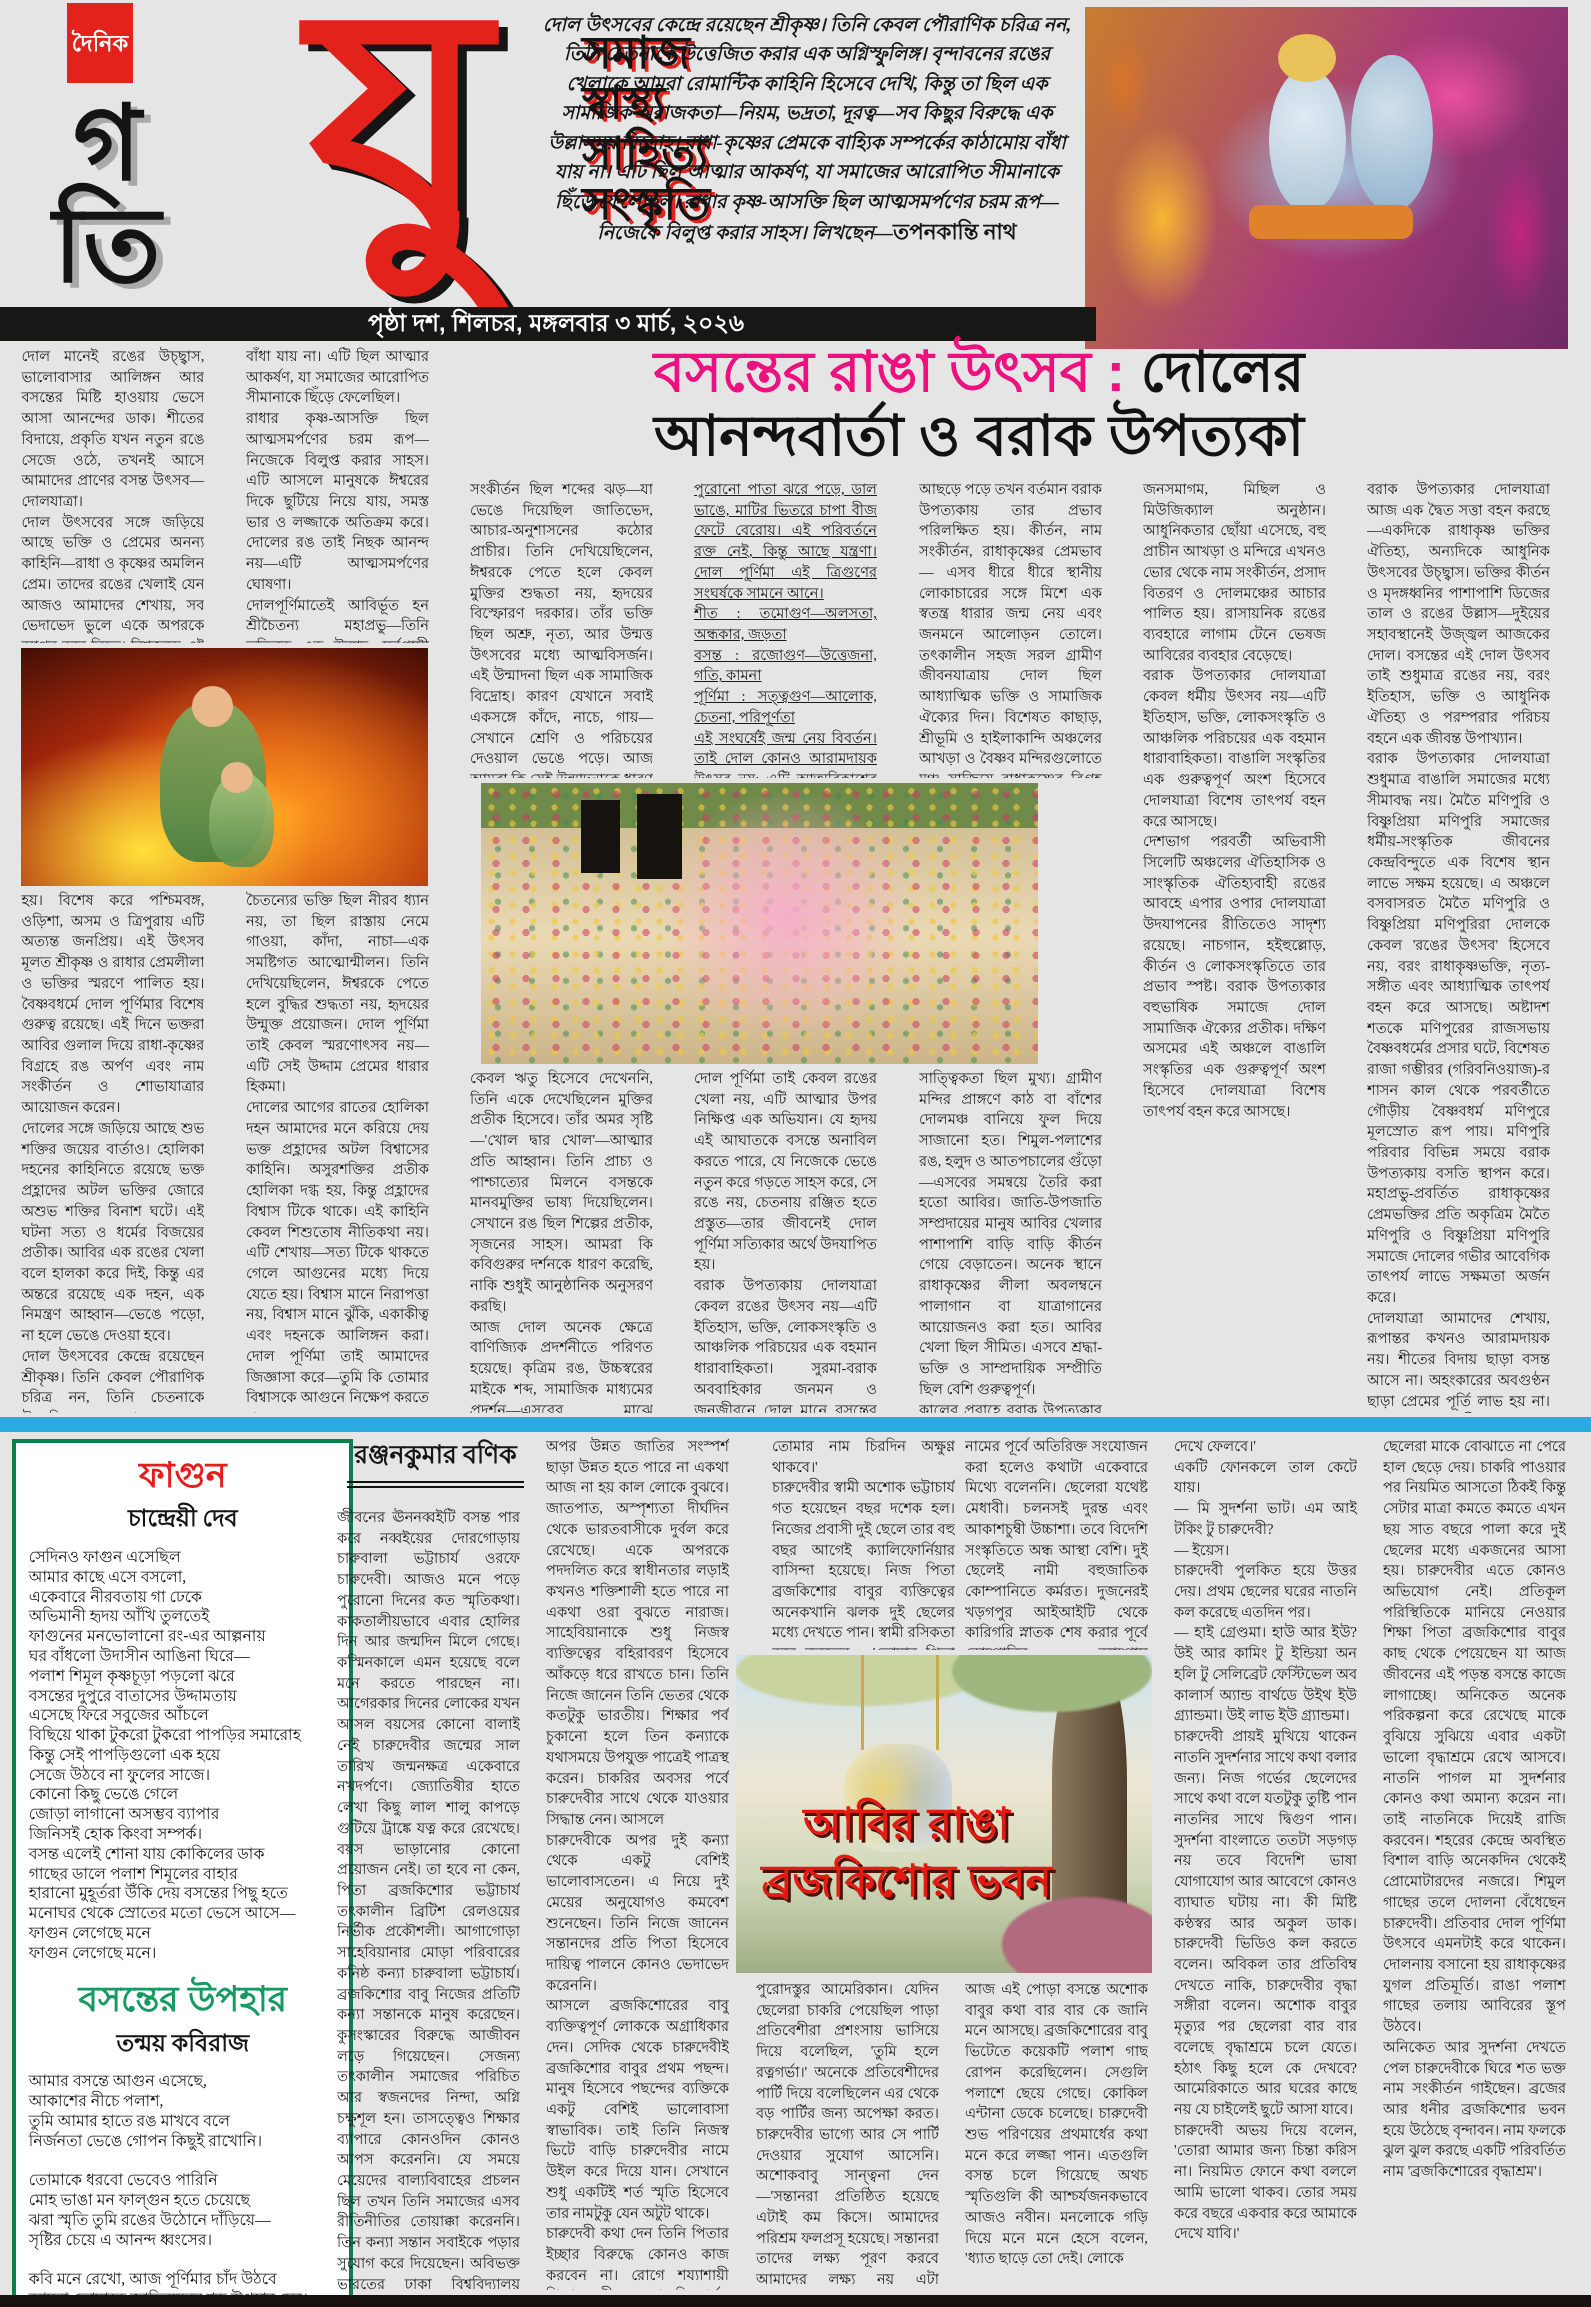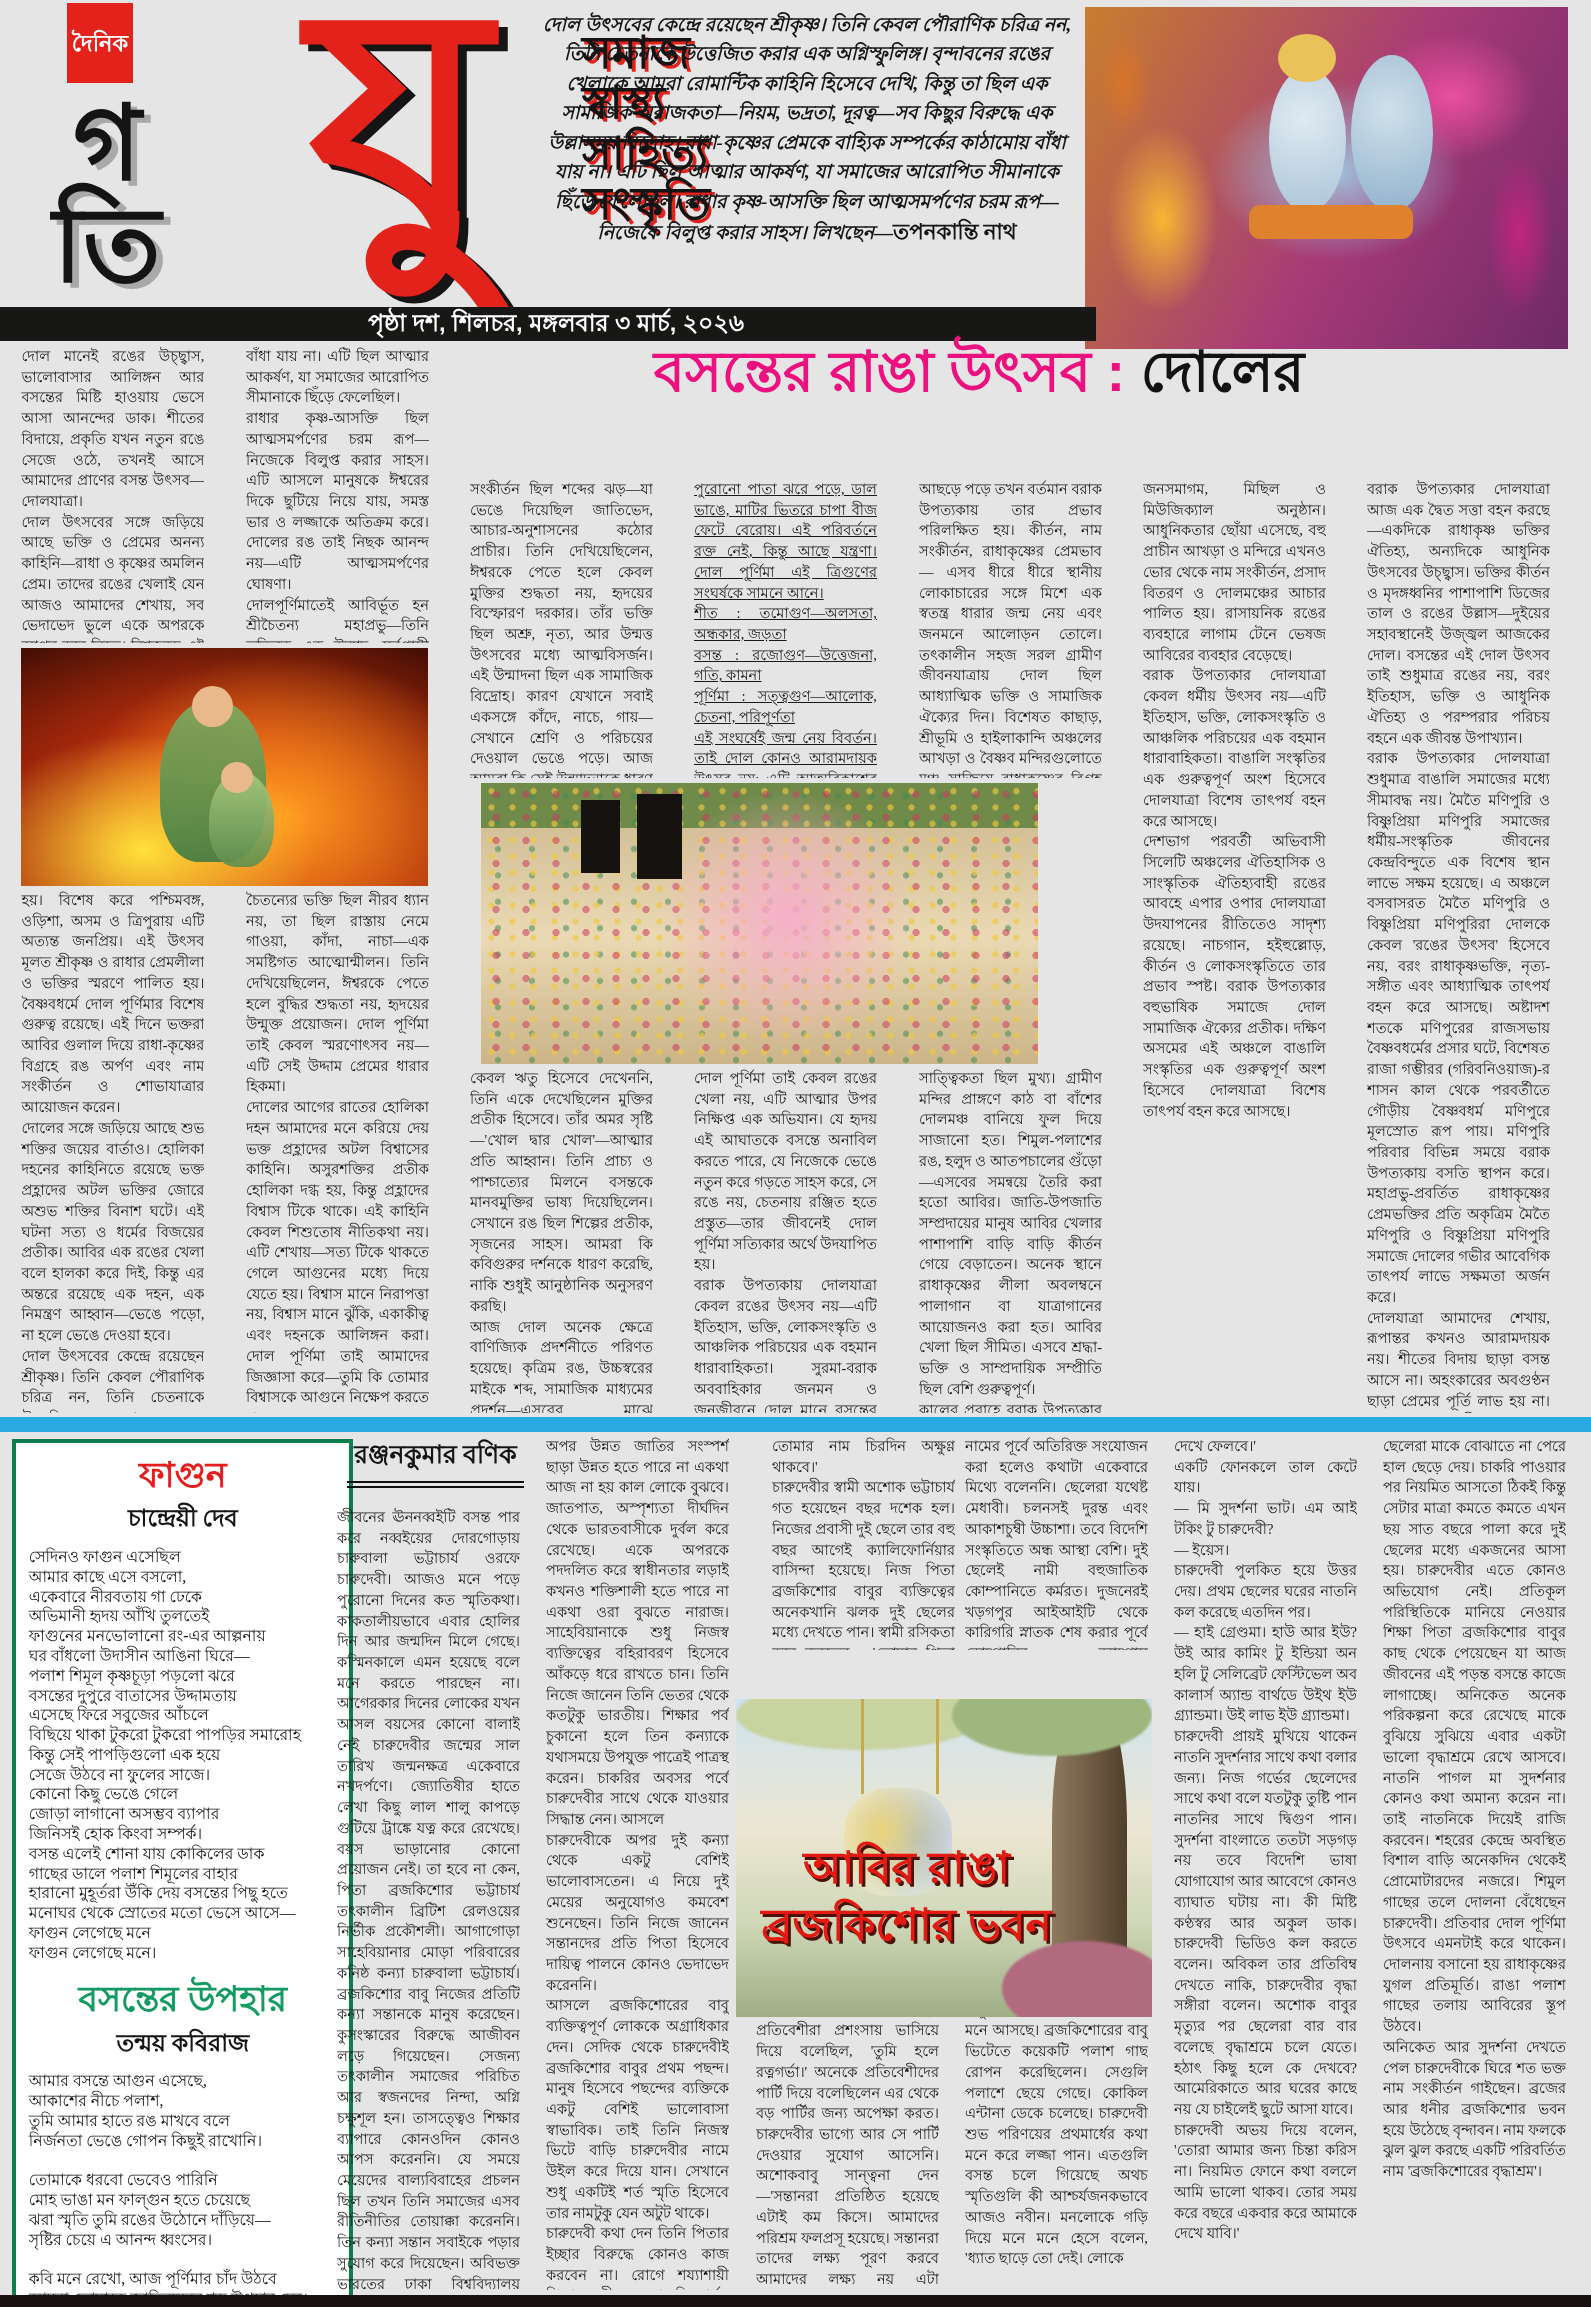--- a/index.html
+++ b/index.html
@@ -56,21 +56,21 @@
   .img-crowd{left:481px;top:783px;width:557px;height:281px;
     background-image:
      radial-gradient(circle at 55% 48%, rgba(246,173,203,.95), rgba(246,173,203,0) 38%),
      radial-gradient(circle, rgba(205,60,95,.55) 0 3.4px, transparent 3.9px),
      radial-gradient(circle, rgba(238,200,64,.65) 0 2.8px, transparent 3.4px),
      radial-gradient(circle, rgba(64,140,84,.55) 0 2.8px, transparent 3.4px),
      linear-gradient(#6f8a49 0 16%, #d3c097 16%, #ead9b4 55%, #cbb488);
     background-size:100% 100%,30px 23px,21px 16.3px,34px 26.4px,100% 100%;}
   .spk{position:absolute;background:#15120f;}
   .img-swing{left:736px;top:1655px;width:416px;height:318px;
-    background:linear-gradient(180deg,#cfe3ee 0%,#ece6d2 42%,#cfd8b8 70%,#9fae84 100%);margin-top:44px;}
+    background:linear-gradient(180deg,#cfe3ee 0%,#ece6d2 42%,#cfd8b8 70%,#9fae84 100%);}
   .trunk{position:absolute;right:6%;top:0;width:18%;height:100%;border-radius:40% 40% 0 0;
     background:linear-gradient(90deg,#8d7a5e,#6b5740 60%,#4f3f2c);}
   .leaf{position:absolute;border-radius:50%;filter:blur(1.1px);}
   .rope{position:absolute;top:0;width:3.4px;background:#caa94c;}
   .swing-pair{position:absolute;left:26%;top:28%;width:26%;height:34%;border-radius:40%;
     background:radial-gradient(circle at 35% 40%, #e8d27a, rgba(232,210,122,0) 70%),
                radial-gradient(circle at 65% 45%, #9db6d6, rgba(157,182,214,0) 70%),
                rgba(255,255,255,.25);}
   .swing-title{position:absolute;left:4%;top:44%;width:74%;text-align:center;font-weight:bold;
     font-size:44px;line-height:1.3;color:#e41a12;text-shadow:2.8px 2.8px 0 #4a1208;
@@ -119,20 +119,21 @@
     <div class="rk-face" style="left:40%;top:8%;width:12%;height:14%;background:#e9c25a;"></div>
     <div class="rk-face" style="left:34%;top:58%;width:34%;height:10%;background:#e0822d;border-radius:11.2px;"></div>
   </div>
 
   <div class="abs datebar">
     <span>পৃষ্ঠা দশ, শিলচর, মঙ্গলবার ৩ মার্চ, ২০২৬</span>
   </div>
 
   <div class="abs headline">
     <span class="pink">বসন্তের রাঙা উৎসব</span><span class="pink"> : </span><span class="black">দোলের</span><br>
+    <span class="black">আনন্দবার্তা ও বরাক উপত্যকা</span>
   </div>
 
   <div class="col" style="left:21.4px;top:346px;width:183px;height:297px;">দোল মানেই রঙের উচ্ছ্বাস, ভালোবাসার আলিঙ্গন আর বসন্তের মিষ্টি হাওয়ায় ভেসে আসা আনন্দের ডাক। শীতের বিদায়ে, প্রকৃতি যখন নতুন রঙে সেজে ওঠে, তখনই আসে আমাদের প্রাণের বসন্ত উৎসব—দোলযাত্রা।
 দোল উৎসবের সঙ্গে জড়িয়ে আছে ভক্তি ও প্রেমের অনন্য কাহিনি—রাধা ও কৃষ্ণের অমলিন প্রেম। তাদের রঙের খেলাই যেন আজও আমাদের শেখায়, সব ভেদাভেদ ভুলে একে অপরকে আপন করে নিতে। বিশ্বজুড়ে এই উৎসব পরিচিত হোলি নামে। আর বাংলায় দোল মানেই শান্তিনিকেতনের বসন্তোৎসব—যার সূচনা করেছিলেন কবিগুরু রবীন্দ্রনাথ ঠাকুর। তাঁর হাত ধরে শান্তিনিকেতনে দোল পেয়েছে এক নতুন সাংস্কৃতিক রূপ—গান, নৃত্য আর আবিরের রাঙা আবেগের মিলনমেলা।
 ভারতীয় উপমহাদেশে পালিত এক গুরুত্বপূর্ণ বসন্তোৎসব দোলযাত্রা। ফাল্গুন মাসের পূর্ণিমা তিথিতে এই উৎসব সাড়ম্বরে উদযাপিত</div>
   <div class="col" style="left:246px;top:346px;width:183px;height:297px;">বাঁধা যায় না। এটি ছিল আত্মার আকর্ষণ, যা সমাজের আরোপিত সীমানাকে ছিঁড়ে ফেলেছিল।
 রাধার কৃষ্ণ-আসক্তি ছিল আত্মসমর্পণের চরম রূপ—নিজেকে বিলুপ্ত করার সাহস। এটি আসলে মানুষকে ঈশ্বরের দিকে ছুটিয়ে নিয়ে যায়, সমস্ত ভার ও লজ্জাকে অতিক্রম করে। দোলের রঙ তাই নিছক আনন্দ নয়—এটি আত্মসমর্পণের ঘোষণা।
 দোলপূর্ণিমাতেই আবির্ভূত হন শ্রীচৈতন্য মহাপ্রভু—তিনি ভক্তিকে এক উন্মাদ, সর্বগ্রাসী শক্তিতে রূপান্তরিত করেছিলেন। তাঁর সংকীর্তন ছিল এক সামাজিক বিপ্লব। জাতিভেদ, কুসংস্কার, আচার-অনুশাসনের কঠোর প্রাচীর—সবকিছুকে তিনি ভেঙে দিয়েছিলেন নাম সংকীর্তনের ঝড়ে।</div>
   <div class="col" style="left:21.4px;top:890px;width:183px;height:523px;">হয়। বিশেষ করে পশ্চিমবঙ্গ, ওড়িশা, অসম ও ত্রিপুরায় এটি অত্যন্ত জনপ্রিয়। এই উৎসব মূলত শ্রীকৃষ্ণ ও রাধার প্রেমলীলা ও ভক্তির স্মরণে পালিত হয়। বৈষ্ণবধর্মে দোল পূর্ণিমার বিশেষ গুরুত্ব রয়েছে। এই দিনে ভক্তরা আবির গুলাল দিয়ে রাধা-কৃষ্ণের বিগ্রহে রঙ অর্পণ এবং নাম সংকীর্তন ও শোভাযাত্রার আয়োজন করেন।
 দোলের সঙ্গে জড়িয়ে আছে শুভ শক্তির জয়ের বার্তাও। হোলিকা দহনের কাহিনিতে রয়েছে ভক্ত প্রহ্লাদের অটল ভক্তির জোরে অশুভ শক্তির বিনাশ ঘটে। এই ঘটনা সত্য ও ধর্মের বিজয়ের প্রতীক। আবির এক রঙের খেলা বলে হালকা করে দিই, কিন্তু এর অন্তরে রয়েছে এক দহন, এক নিমন্ত্রণ আহ্বান—ভেঙে পড়ো, না হলে ভেঙে দেওয়া হবে।

